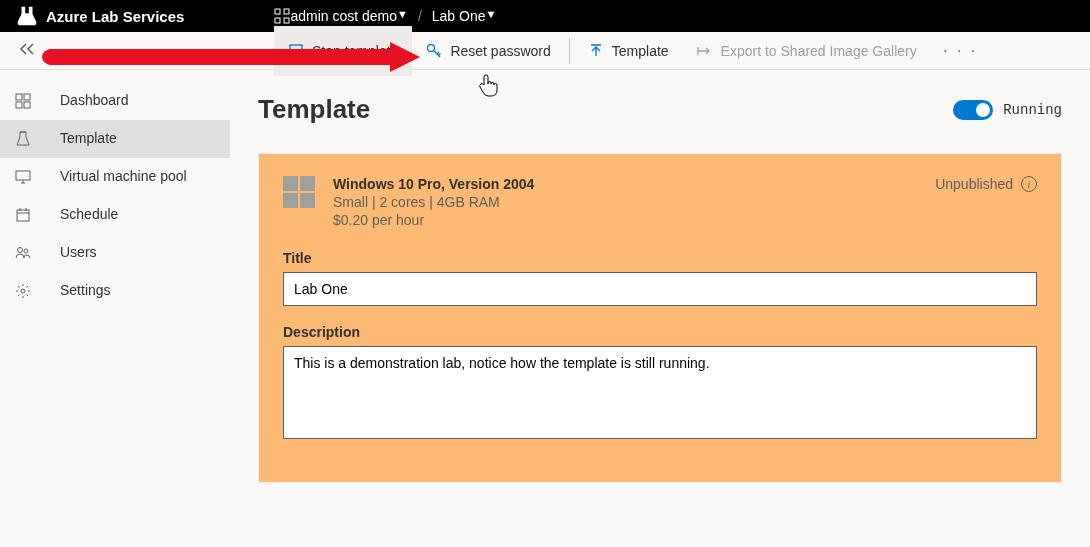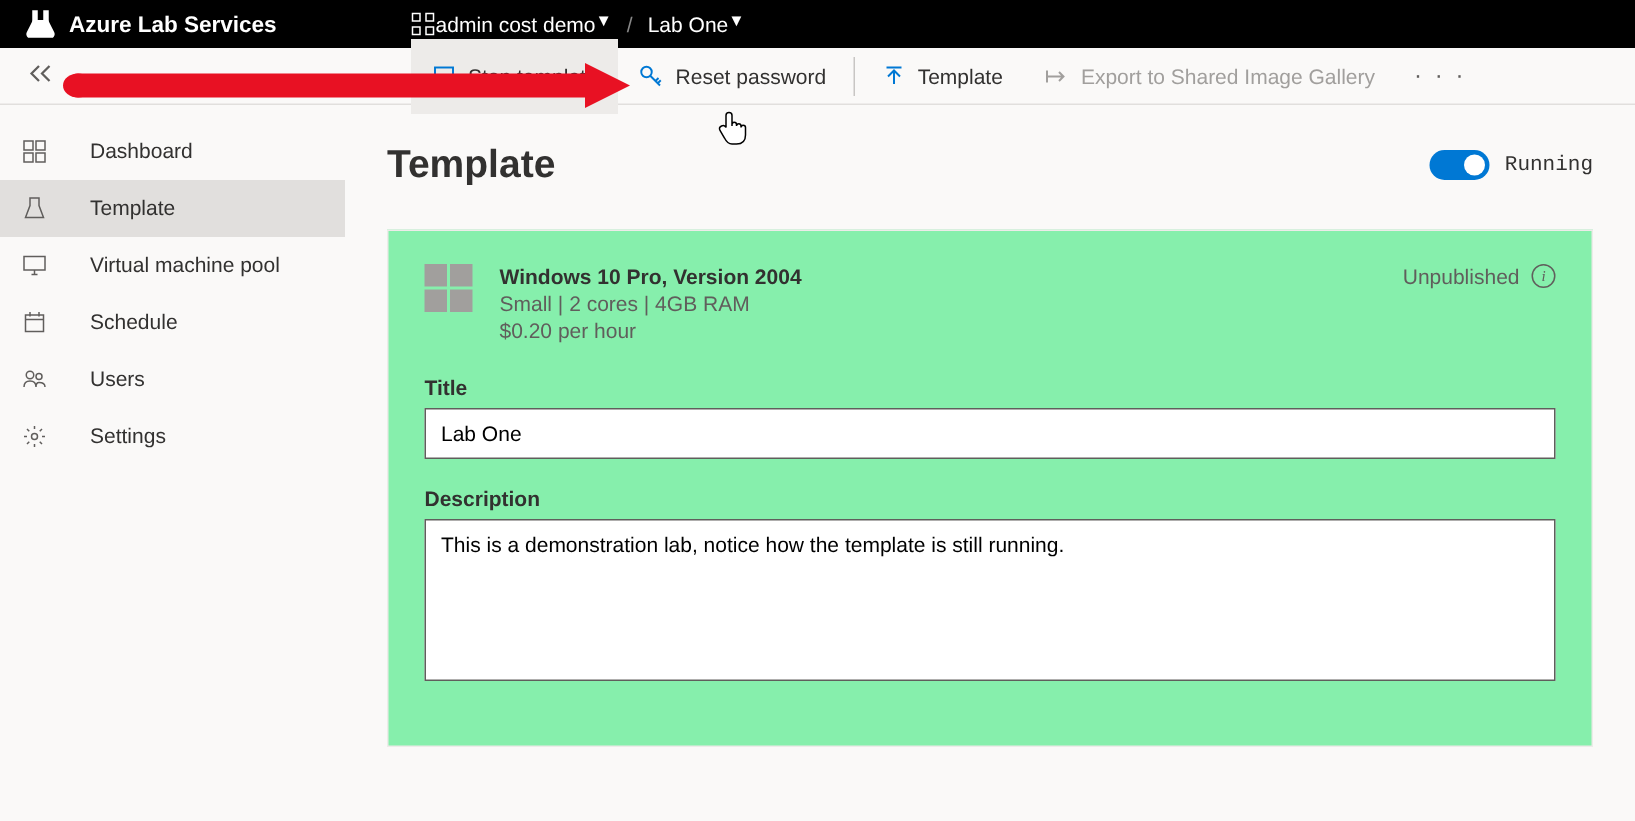--- a/index.html
+++ b/index.html
@@ -39,34 +39,34 @@
     .nav-icon { width: 18px; height: 18px; display: flex; align-items: center; justify-content: center; color: #605e5c; }
     
     .content { flex: 1; padding: 24px 28px; background: #faf9f8; }
     .page-header { display: flex; justify-content: space-between; align-items: center; margin-bottom: 28px; }
     .page-title { font-size: 26px; font-weight: 600; }
     .status-toggle { display: flex; align-items: center; gap: 10px; }
     .toggle-switch { width: 40px; height: 20px; background: #0078d4; border-radius: 10px; position: relative; cursor: pointer; }
     .toggle-knob { width: 14px; height: 14px; background: #fff; border-radius: 50%; position: absolute; top: 3px; right: 3px; }
     .status-label { font-size: 14px; font-family: Liberation Mono, monospace; }
     
-    .card { background: #86efac; border: 1px solid #edebe9; padding: 22px 24px; }
+    .card { background: #fdba74; border: 1px solid #edebe9; padding: 22px 24px; }
     .vm-header { display: flex; align-items: flex-start; gap: 18px; position: relative; margin-bottom: 22px; }
     .win-icon { width: 32px; height: 32px; display: grid; grid-template-columns: 1fr 1fr; grid-template-rows: 1fr 1fr; gap: 2px; }
     .win-square { background: #a19f9d; }
     .vm-info { display: flex; flex-direction: column; gap: 2px; }
     .vm-name { font-weight: 600; font-size: 14px; }
     .vm-spec { font-size: 14px; color: #605e5c; }
     .publish-status { position: absolute; right: 0; top: 0; display: flex; align-items: center; gap: 8px; font-size: 14px; color: #605e5c; }
     .info-circle { width: 16px; height: 16px; border: 1px solid #605e5c; border-radius: 50%; display: flex; align-items: center; justify-content: center; font-size: 10px; font-style: italic; font-family: serif; }
     
     .field-group { margin-bottom: 18px; }
     .field-label { font-size: 14px; font-weight: 600; margin-bottom: 6px; display: block; }
     .text-input { width: 100%; border: 1px solid #605e5c; padding: 8px 10px; font-size: 14px; font-family: inherit; }
-    .textarea-input { width: 100%; border: 1px solid #605e5c; padding: 8px 10px; font-size: 14px; font-family: inherit; height: 108px; resize: none; }
+    .textarea-input { width: 100%; border: 1px solid #605e5c; padding: 8px 10px; font-size: 14px; font-family: inherit; height: 93px; resize: none; }
   </style>
 </head>
 <body>
 
 <div class="top-header">
   <div class="brand">
     <svg class="brand-icon" viewBox="0 0 24 24" fill="#fff">
       <path d="M6 2 L10 2 L10 9 L14 9 L14 2 L18 2 L18 9 Q18 10 18.5 11 L22 18 Q23 20 21 22 L3 22 Q1 20 2 18 L5.5 11 Q6 10 6 9 Z" fill="#fff"></path>
     </svg>
     <span>Azure Lab Services</span>

